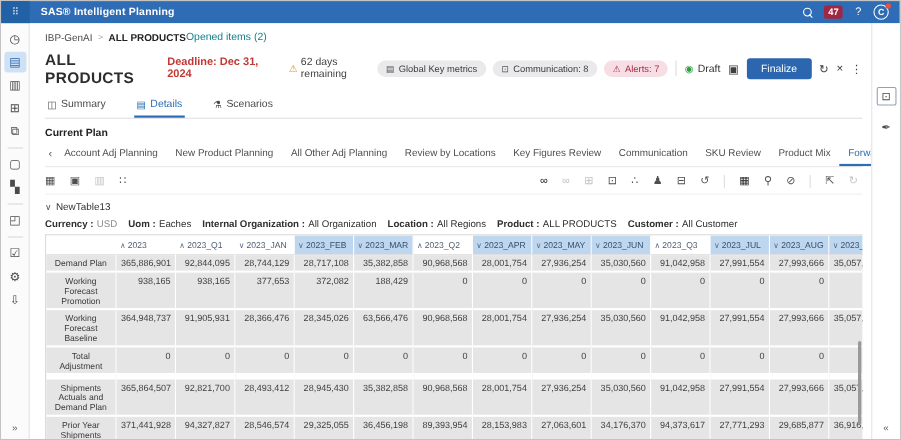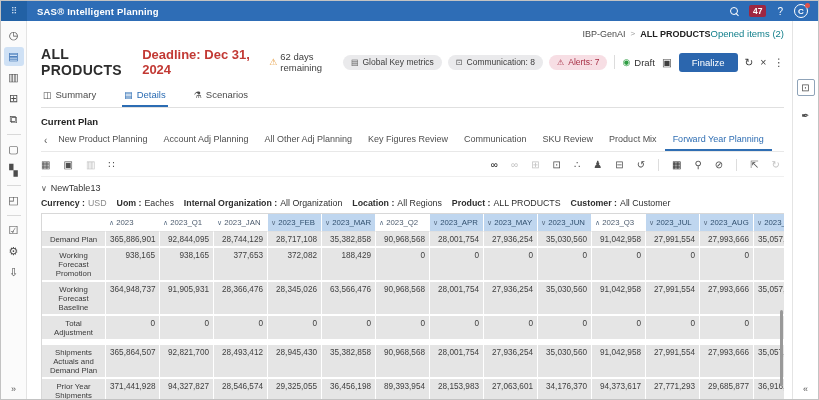--- a/index.html
+++ b/index.html
@@ -27,29 +27,29 @@
   .rail-item.active{background:#cfe1f5;color:#2b66ae}
   .rail-div{width:14px;border-top:1px solid #d9d9d9;margin:3px 0}
   .rail-bottom{margin-top:auto;margin-bottom:5px;font-size:9px;color:#555;cursor:pointer}
   .right-rail{position:absolute;top:20px;right:0;width:26px;bottom:0;background:#fff;border-left:1px solid #e4e4e4;display:flex;flex-direction:column;align-items:center;padding-top:58px;z-index:4}
   .right-rail .rail-items{gap:10px}
   .rail-item.boxed{border:1px solid #8fa3b8;border-radius:2px;width:18px;height:17px;font-size:9px}
   .right-rail .rail-item{font-size:10px}
 
   
   .main{position:absolute;top:20px;left:26px;right:26px;bottom:0;background:#fff;padding:0 8px 0 14px;overflow:hidden}
-  .crumb-row{display:flex;justify-content:flex-end;align-items:center;margin-top:7px;font-size:9px}
+  .crumb-row{display:flex;justify-content:flex-start;align-items:center;margin-top:7px;font-size:9px}
   .crumb{display:flex;align-items:center;gap:5px;color:#4a4a4a}
   .crumb .cur{font-weight:bold;color:#222}
   .crumb .sep{color:#999;font-size:8px}
   .opened{color:var(--c-teal,#0f7e8a);font-size:9.5px;cursor:pointer}
 
   .title-row{display:flex;align-items:center;margin-top:7px}
   .page-title{font-size:14px;font-weight:bold;color:#2d2d2d;letter-spacing:.3px}
-  .deadline{color:var(--c-red,#c23934);font-size:13px;margin-left:10px;font-weight:600}
+  .deadline{color:var(--c-red,#c23934);font-size:10px;margin-left:10px;font-weight:600}
   .warn{color:var(--c-warn,#e59a3c);font-size:9px;margin-left:14px}
   .days{font-size:9.5px;color:#3f3f3f;margin-left:3px}
   .title-actions{margin-left:auto;display:flex;align-items:center;gap:7px}
   .pill{display:flex;align-items:center;gap:4px;background:#eaeaec;border-radius:9px;padding:2.5px 8px;font-size:8.5px;color:#3c3c3c;cursor:pointer;white-space:nowrap}
   .pill .p-icon{font-size:8px;color:#555}
   .pill.alert{background:var(--c-alertbg,#f7dee4);color:var(--c-alerttx,#a62c43)}
   .pill.alert .p-icon{color:#a62c43}
   .vdiv{width:1px;height:14px;background:#dcdcdc}
   .draft{display:flex;align-items:center;gap:4px;font-size:9.5px;color:#333;cursor:pointer}
   .draft .draft-dot{color:var(--c-green,#2f9e44);font-size:9px}
@@ -203,23 +203,24 @@
           <span class="t-icon">⚗</span>
           <span>Scenarios</span>
         </div>
       </div>
 
     <div class="section-title">Current Plan</div>
 
     <div class="subtabs">
       <span class="chev">‹</span>
       <span id="subtab-items" style="display:flex">
+          <span class="subtab">Account Adj Planning</span>
           <span class="subtab">New Product Planning</span>
-          <span class="subtab">Account Adj Planning</span>
           <span class="subtab">All Other Adj Planning</span>
+          <span class="subtab">Review by Locations</span>
           <span class="subtab">Key Figures Review</span>
           <span class="subtab">Communication</span>
           <span class="subtab">SKU Review</span>
           <span class="subtab">Product Mix</span>
           <span class="subtab active">Forward Year Planning</span>
         </span>
 
     </div>
 
     <div class="toolbar">

